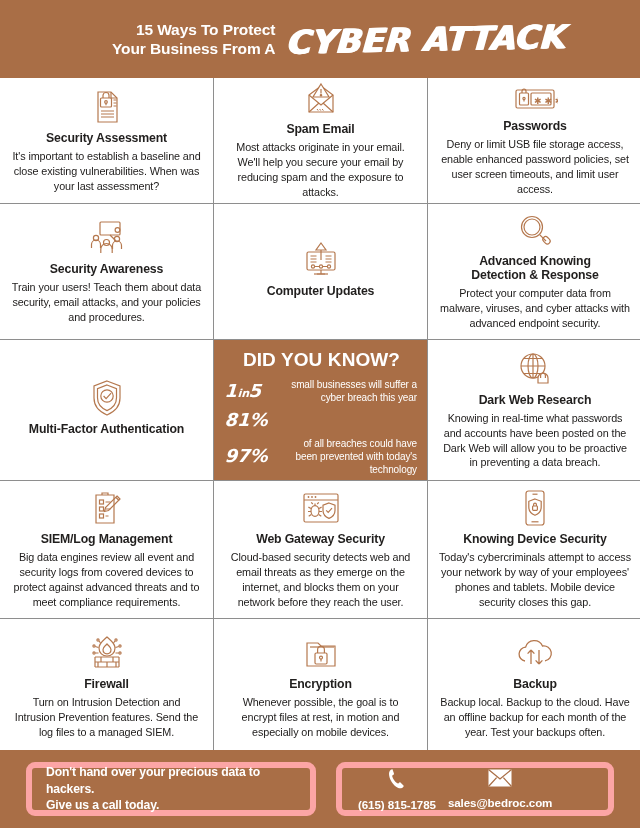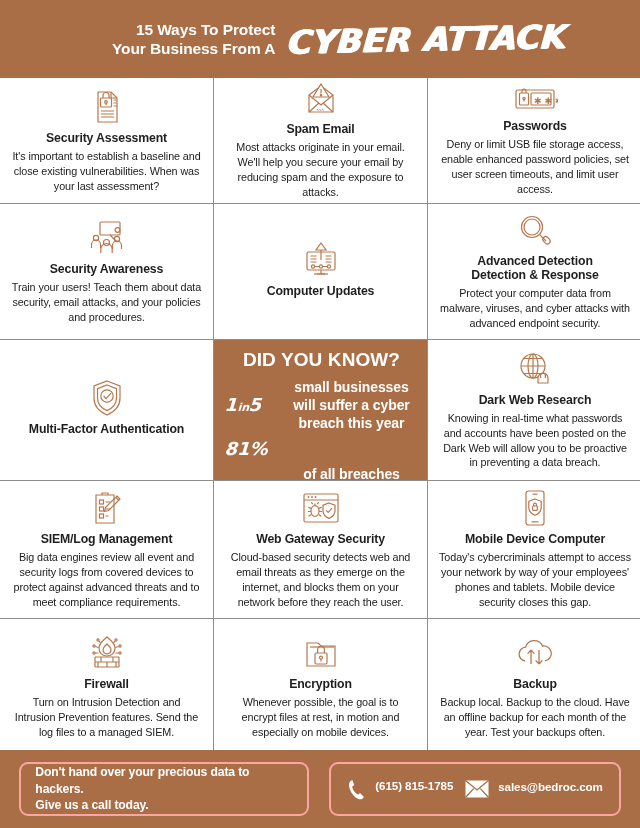--- a/index.html
+++ b/index.html
@@ -115,38 +115,38 @@
     font-style: italic;
     transform: skewX(-6deg);
     min-width: 52px;
     text-align: left;
     white-space: nowrap;
     line-height: 1.05;
   }
   .dyk-stat .sm { font-size: 11px; font-style: italic; }
   .dyk-text {
     color: #ffffff;
-    font-size: 14px;
-    font-weight: 700;
+    font-size: 10px;
+    font-weight: 400;
     line-height: 1.3;
-    text-align: center;
+    text-align: right;
     letter-spacing: -0.1px;
   }
 
   
   #footer {
     position: absolute; left: 0; top: 750px;
     width: 640px; height: 78px;
     background: #a96e46;
     display: flex; align-items: center; justify-content: center;
     gap: 20px;
     padding: 0 26px;
   }
   .fbox {
-    border: 2px solid #fca5a5;
+    border: 6px solid #fca5a5;
     border-radius: 9px;
     height: 54px;
     display: flex;
     align-items: center;
   }
   #footer-cta {
     flex: 0 0 290px;
     padding: 0 14px;
   }
   #footer-cta-text {
@@ -156,21 +156,21 @@
     line-height: 1.35;
     text-align: left;
     letter-spacing: -0.15px;
   }
   #footer-contact {
     flex: 1 1 auto;
     padding: 0 16px;
     gap: 12px;
     justify-content: flex-start;
   }
-  .fc-item { display: flex; align-items: flex-start; gap: 9px; }
+  .fc-item { display: flex; align-items: center; gap: 9px; flex-direction: column; }
   .fc-text {
     color: #ffffff;
     font-size: 11.6px;
     font-weight: 700;
     white-space: nowrap;
     letter-spacing: -0.1px;
   }
   .fc-icon { display: block; }
 </style>
 </head>
@@ -277,21 +277,21 @@
     <div class="cell">
       <div class="cell-icon">
         <svg width="40" height="38" viewBox="0 0 40 38" fill="none" stroke="#b5784e" stroke-width="1.2">
           <circle cx="17" cy="15" r="10.5"></circle>
           <circle cx="17" cy="15" r="8"></circle>
           <path d="M24.6 22.6 L31 29"></path>
           <rect x="27.5" y="25.5" width="8" height="5.6" rx="2.8" transform="rotate(45 31.5 28.3)"></rect>
         </svg>
       </div>
       <div class="cell-title">
-        <span>Advanced Detection</span><br>
+        <span>Advanced Knowing</span><br>
         <span>Detection &amp; Response</span>
       </div>
       <div class="cell-body">Protect your computer data from malware, viruses, and cyber attacks with advanced endpoint security.</div>
     </div>
 
     <div class="cell">
       <div class="cell-icon">
         <svg width="38" height="40" viewBox="0 0 38 40" fill="none" stroke="#b5784e" stroke-width="1.2">
           <path d="M19 3 L32 8 v12 c0 9-6 14-13 17-7-3-13-8-13-17V8z"></path>
           <path d="M19 7 L28.5 10.6 v9.2 c0 6.8-4.4 10.6-9.5 12.8-5.1-2.2-9.5-6-9.5-12.8v-9.2z"></path>
@@ -377,21 +377,21 @@
       <div class="cell-icon">
         <svg width="34" height="40" viewBox="0 0 34 40" fill="none" stroke="#b5784e" stroke-width="1.2">
           <rect x="8" y="3" width="18" height="34" rx="2.5"></rect>
           <path d="M14.5 6.2 h5"></path>
           <path d="M13.5 33.8 h7"></path>
           <path d="M17 11 l6.2 2.3 v5.8c0 4.5-3.1 7-6.2 8.2-3.1-1.2-6.2-3.7-6.2-8.2v-5.8z"></path>
           <rect x="14.6" y="18" width="4.8" height="4.4" rx="0.8"></rect>
           <path d="M15.6 18 v-1.5 a1.4 1.4 0 0 1 2.8 0 V18"></path>
         </svg>
       </div>
-      <div class="cell-title">Mobile Device Computer</div>
+      <div class="cell-title">Knowing Device Security</div>
       <div class="cell-body">Today's cybercriminals attempt to access your network by way of your employees' phones and tablets. Mobile device security closes this gap.</div>
     </div>
 
     <div class="cell">
       <div class="cell-icon">
         <svg width="42" height="40" viewBox="0 0 42 40" fill="none" stroke="#b5784e" stroke-width="1.2">
           <path d="M21 4 c-4 4-8 6-8 11 0 5 3.6 8 8 8 4.4 0 8-3 8-8 0-5-4-7-8-11z"></path>
           <path d="M21 11 c-2 2.2-4 3.2-4 5.6 0 2.6 1.8 4.2 4 4.2 2.2 0 4-1.6 4-4.2 0-2.4-2-3.4-4-5.6z"></path>
           <circle cx="12" cy="7" r="1.1"></circle>
             <circle cx="30" cy="7" r="1.1"></circle>

